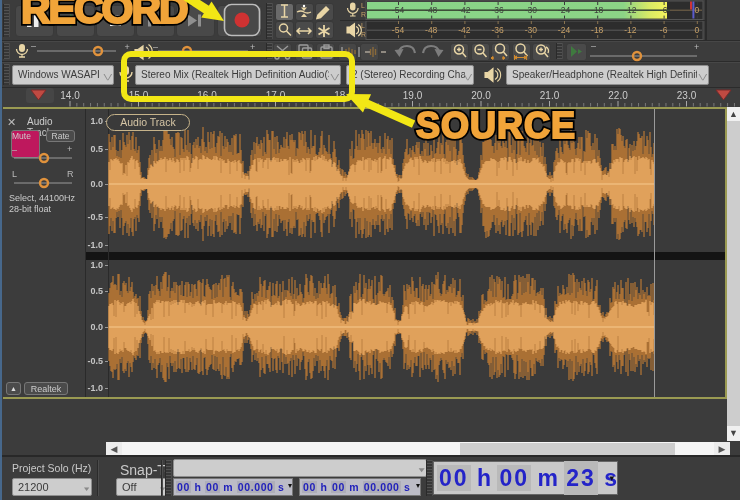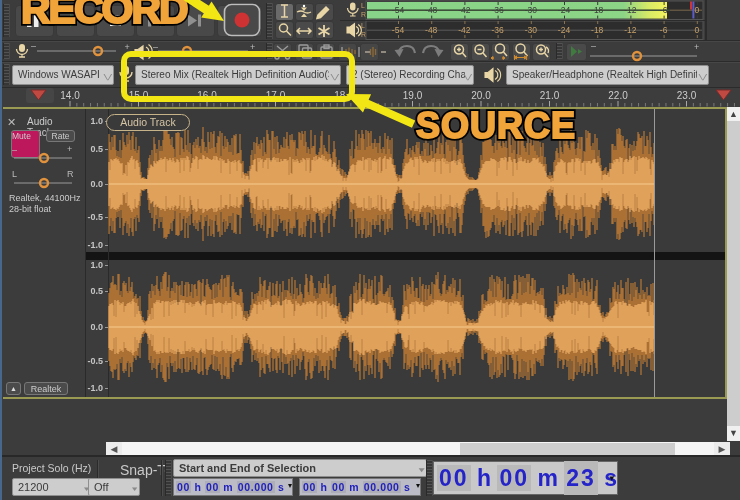--- a/index.html
+++ b/index.html
@@ -395,21 +395,21 @@
     <svg class="abs" style="left:0;top:34px" width="82" height="60">
 <text x="9" y="10" fill="#bbb" font-size="9">–</text>
       <text x="64" y="9" fill="#bbb" font-size="9">+</text>
 <line x1="11" y1="15" x2="69" y2="15" stroke="#999"></line>
 <circle cx="41" cy="15" r="4" fill="none" stroke="#e0923c" stroke-width="2.4"></circle>
 <text x="9" y="34" fill="#bbb" font-size="9">L</text>
       <text x="64" y="34" fill="#bbb" font-size="9">R</text>
 <line x1="11" y1="40" x2="69" y2="40" stroke="#999"></line>
 <circle cx="41" cy="40" r="4" fill="none" stroke="#e0923c" stroke-width="2.4"></circle>
 </svg>
-    <div class="abs" style="left:6px;top:84px;color:#ccc;font-size:9px">Realtek, 44100Hz</div>
+    <div class="abs" style="left:6px;top:84px;color:#ccc;font-size:9px">Select, 44100Hz</div>
     <div class="abs" style="left:6px;top:95px;color:#ccc;font-size:9px">28-bit float</div>
     <div class="abs" style="left:3px;top:273px;width:15px;height:13px;background:#4b4b4b;border:1px solid #777;border-radius:3px;color:#ddd;font-size:7px;text-align:center;line-height:12px">▲</div>
     <div class="abs" style="left:21px;top:273px;width:44px;height:13px;background:#4b4b4b;border:1px solid #777;border-radius:3px;color:#ccc;font-size:9px;text-align:center;line-height:12px">Realtek</div>
   </div>
 <div class="abs" style="left:85px;top:109px;width:1px;height:288px;background:#2a2a2a"></div>
 <svg class="abs" style="left:86px;top:109px" width="23" height="288">
     <text x="17" y="15" fill="#c6c6c6" font-size="9" font-weight="bold" text-anchor="end" font-family="Liberation Sans">1.0</text>
     <rect x="19" y="12" width="4" height="1" fill="#999"></rect>
     <text x="17" y="43" fill="#c6c6c6" font-size="9" font-weight="bold" text-anchor="end" font-family="Liberation Sans">0.5</text>
     <rect x="19" y="40" width="4" height="1" fill="#999"></rect>
@@ -450,28 +450,27 @@
 <div class="abs" style="left:714px;top:442px;width:16px;height:14px;background:#ececec;color:#555;font-size:9px;text-align:center;line-height:14px">▶︎</div>
 <div class="abs" style="left:460px;top:443px;width:215px;height:12px;background:#cdcdcd"></div>
 <div class="abs" style="left:0;top:455px;width:740px;height:45px;background:#3c3c3c;border-top:2px solid #282828"></div>
 <div class="lbl" style="left:12px;top:462px;font-size:10.5px">Project Solo (Hz)</div>
 <div class="combo" style="left:12px;top:478px;width:80px;height:18px;line-height:16px">
     <span class="tx">21200</span>
     <span class="chev" style="top:2px">▾</span>
   </div>
 <div class="abs" style="left:97px;top:460px;width:2px;height:36px;background:#2b2b2b;border-right:1px solid #4c4c4c"></div>
 <div class="lbl" style="left:120px;top:462px;font-size:14px">Snap-To</div>
-<div class="combo" style="left:88px;top:478px;width:52px;height:18px;line-height:16px">
+<div class="combo" style="left:116px;top:478px;width:52px;height:18px;line-height:16px">
     <span class="tx">Off</span>
     <span class="chev" style="top:2px">▾</span>
   </div>
 <div class="abs" style="left:161px;top:460px;width:2px;height:36px;background:#2b2b2b;border-right:1px solid #4c4c4c"></div>
 <div class="grab" style="left:165px;top:460px;height:36px"></div>
 <div class="combo" style="left:173px;top:459px;width:254px;height:18px;line-height:16px;font-weight:bold">
-    <span class="tx">Start and End of Selection</span>
     <span class="chev" style="top:2px">▾</span>
   </div>
 <div class="abs" style="left:173px;top:478px;width:120px;height:18px;background:#bcbcc6;border:1px solid #777">
 <div class="abs" style="left:2px;top:1.5px;color:#2222bb;font-size:10.5px;font-weight:bold;letter-spacing:0.6px;white-space:nowrap"><span style="background:#aeaeb8;padding:0 1px">00</span> h <span style="background:#aeaeb8;padding:0 1px">00</span> m <span style="background:#aeaeb8;padding:0 1px">00.000</span> s</div>
 <div class="abs" style="right:0px;top:2px;color:#111;font-size:8px">▾</div>
   </div>
 <div class="abs" style="left:299px;top:478px;width:122px;height:18px;background:#bcbcc6;border:1px solid #777">
 <div class="abs" style="left:2px;top:1.5px;color:#2222bb;font-size:10.5px;font-weight:bold;letter-spacing:0.6px;white-space:nowrap"><span style="background:#aeaeb8;padding:0 1px">00</span> h <span style="background:#aeaeb8;padding:0 1px">00</span> m <span style="background:#aeaeb8;padding:0 1px">00.000</span> s</div>
 <div class="abs" style="right:0px;top:2px;color:#111;font-size:8px">▾</div>
   </div>

